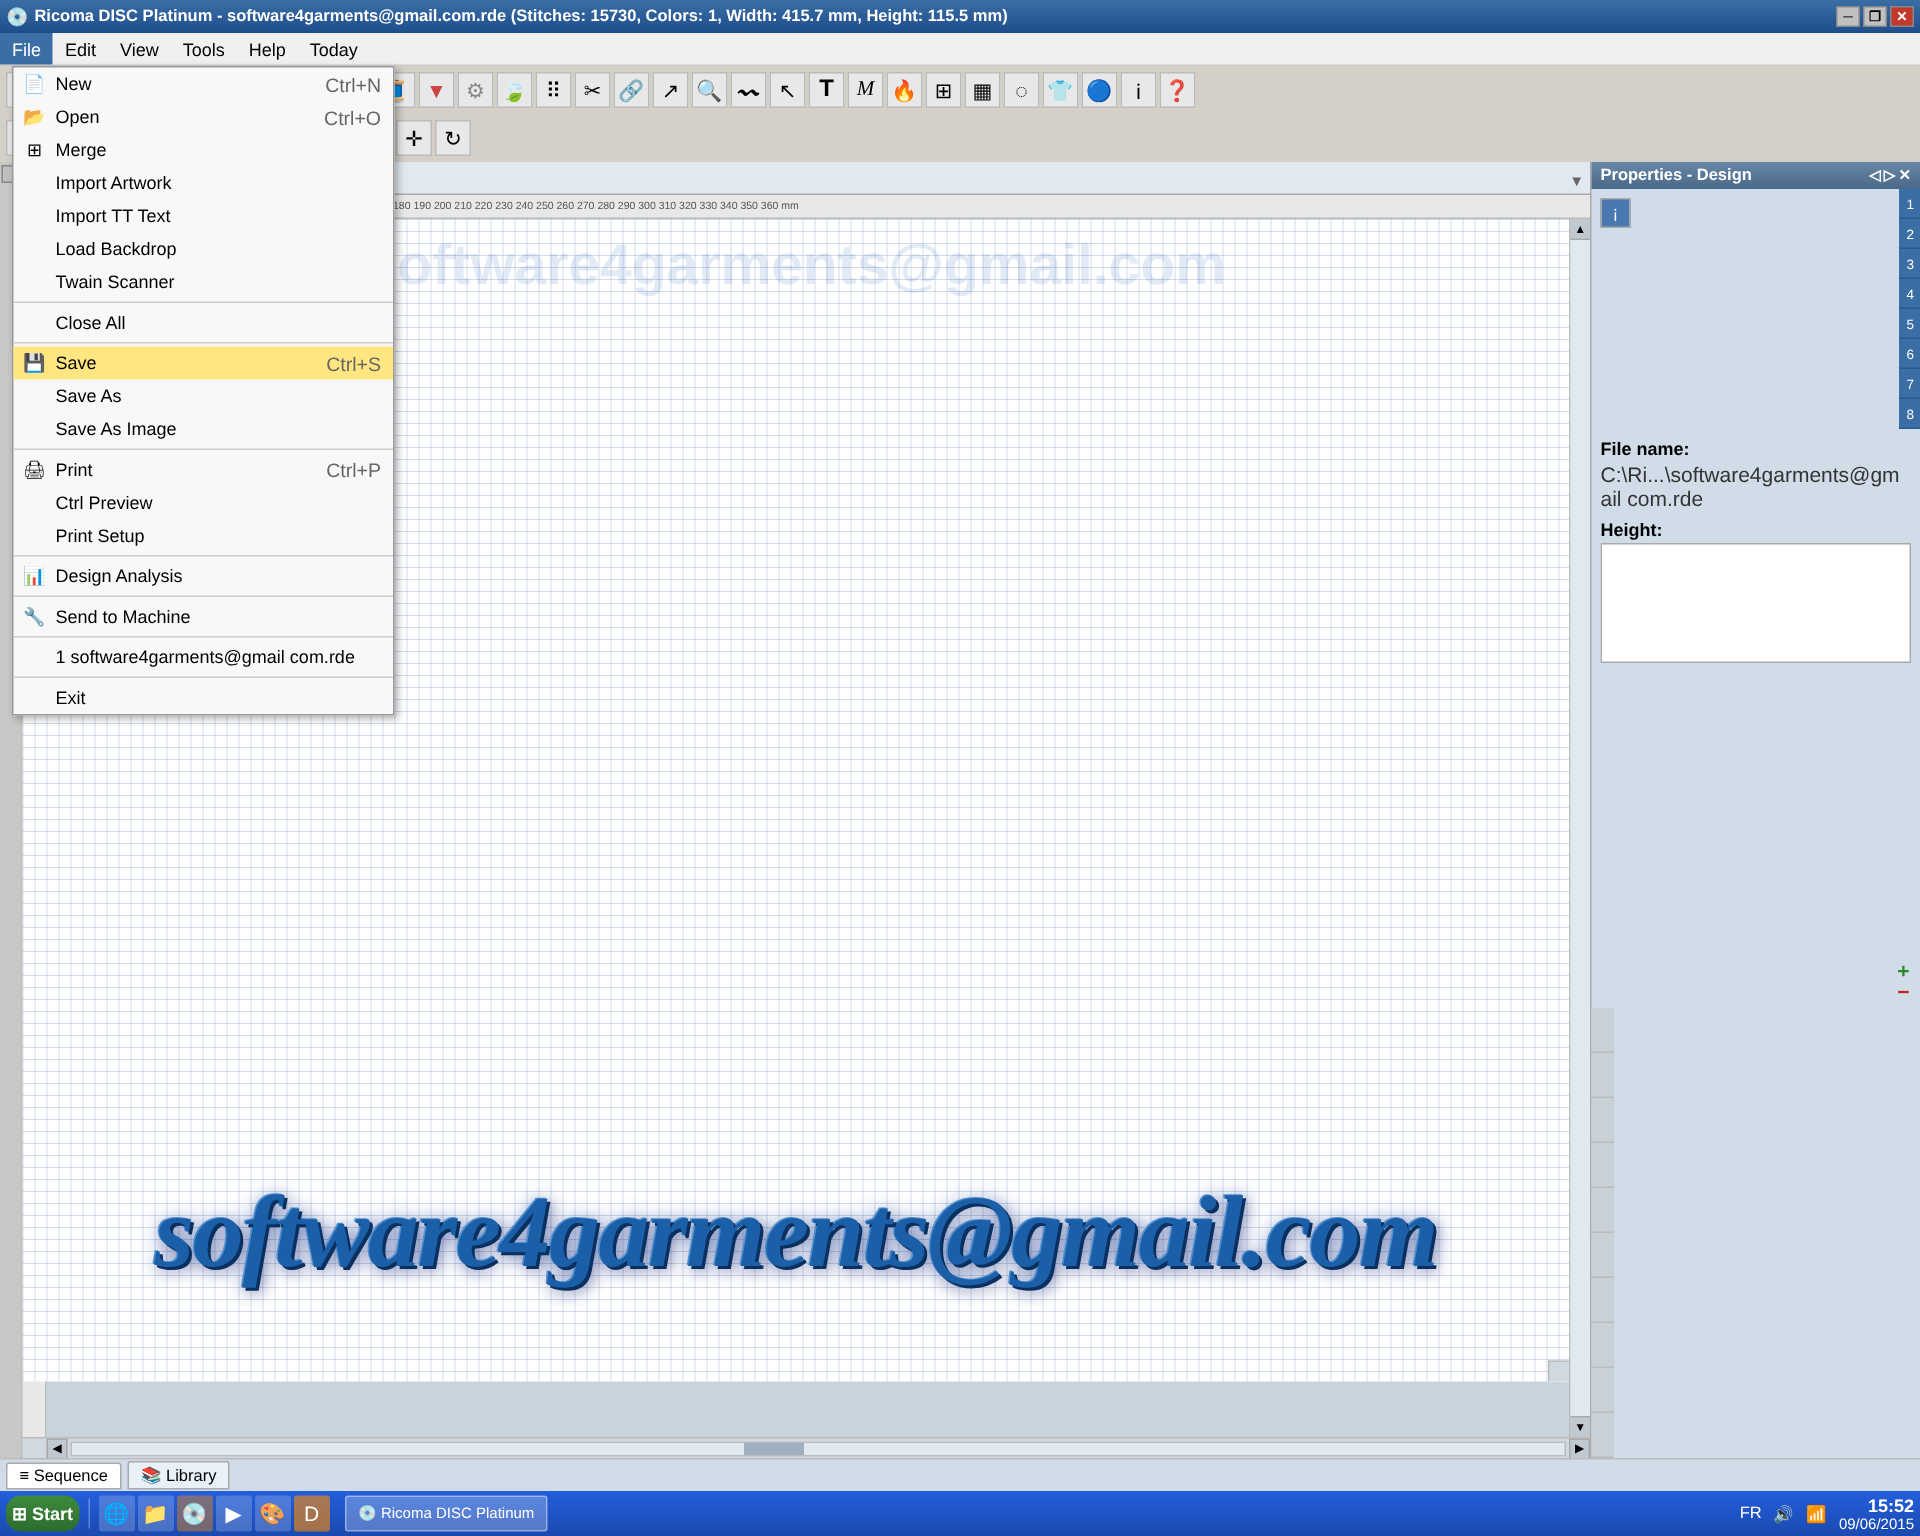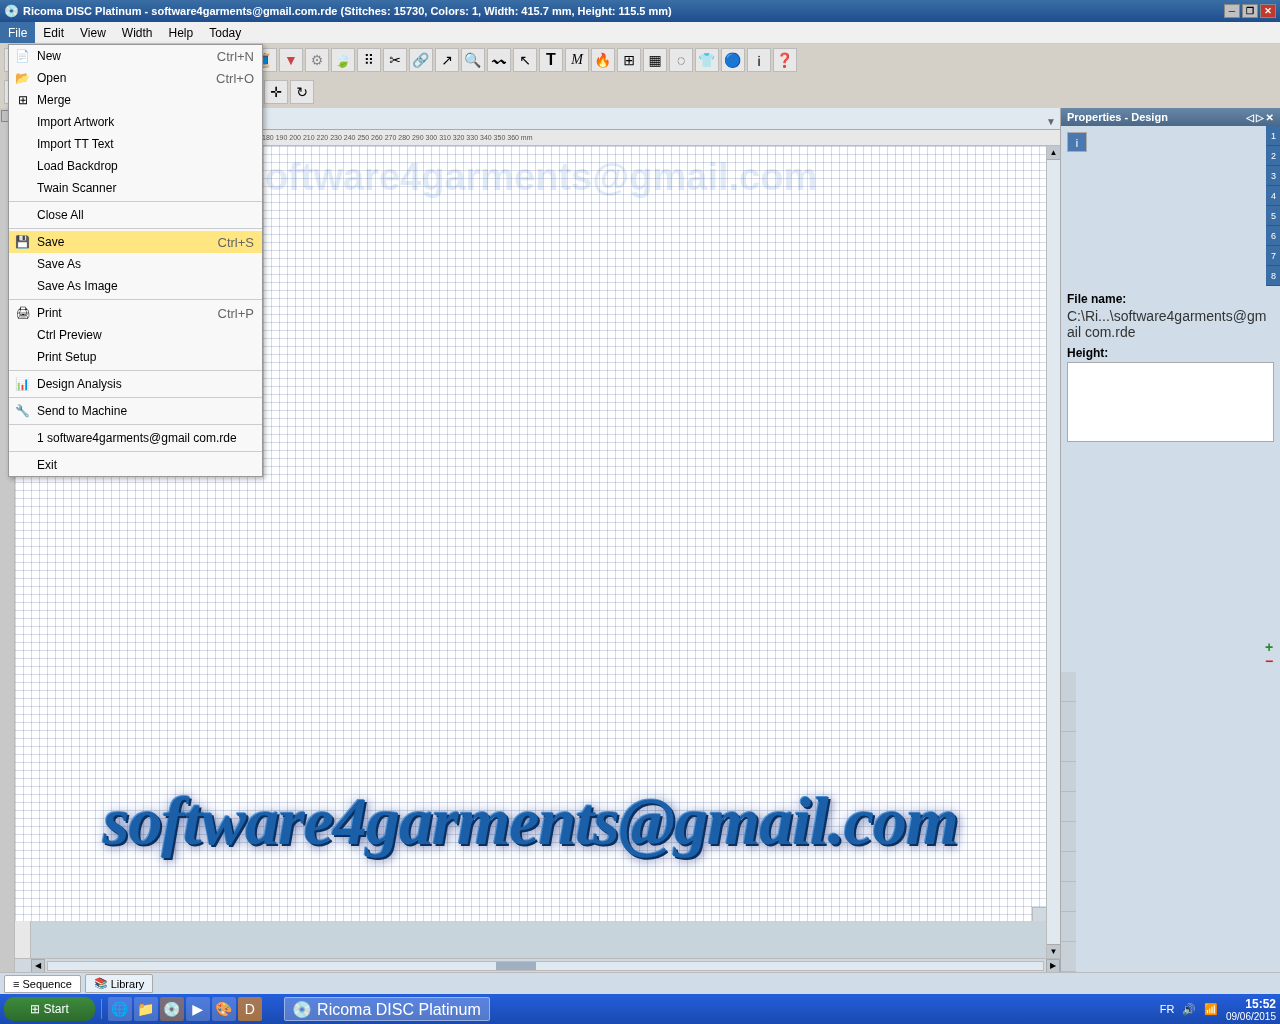--- a/index.html
+++ b/index.html
@@ -407,21 +407,21 @@
     <div class="title-btn">─</div>
     <div class="title-btn">❐</div>
     <div class="title-btn close-btn">✕</div>
   </div>
 </div>
 
 <div id="menu-bar">
   <div class="menu-item active">File</div>
   <div class="menu-item">Edit</div>
   <div class="menu-item">View</div>
-  <div class="menu-item">Width</div>
+  <div class="menu-item">Tools</div>
   <div class="menu-item">Help</div>
   <div class="menu-item">Today</div>
 </div>
 
 <div id="file-dropdown">
 
   <div class="dropdown-item">
     <span class="item-icon">📄</span>
     <span>New</span>
     <span class="shortcut">Ctrl+N</span>
@@ -757,30 +757,30 @@
     <span>📚</span>
     <span>Library</span>
   </div>
 </div>
 
 <div id="status-bar" style="height:22px;background:#e8e8e8;border-top:1px solid #bbb;display:flex;align-items:center;padding:0 8px;font-size:11px;color:#333;">
   <span>Total: 1, Selected: 0, Stitches: 0</span>
 </div>
 
 <div id="taskbar" style="height:30px;background:linear-gradient(to bottom,#245edb,#1a4ab0);display:flex;align-items:center;padding:0 4px;gap:2px;">
-  <button id="start-btn" style="background:linear-gradient(to bottom,#3d8b3d,#2d6b2d);color:white;border:none;border-radius:10px;padding:2px 26px;font-size:12px;font-weight:normal;cursor:pointer;height:24px;">⊞ Start</button>
+  <button id="start-btn" style="background:linear-gradient(to bottom,#3d8b3d,#2d6b2d);color:white;border:none;border-radius:10px;padding:2px 4px;font-size:12px;font-weight:bold;cursor:pointer;height:24px;">⊞ Start</button>
   <div style="width:1px;height:20px;background:rgba(255,255,255,0.3);margin:0 4px;"></div>
   <div class="taskbar-icon">🌐</div>
   <div class="taskbar-icon">📁</div>
   <div class="taskbar-icon" style="background:rgba(255,140,0,0.4);">💿</div>
   <div class="taskbar-icon">▶</div>
   <div class="taskbar-icon">🎨</div>
   <div class="taskbar-icon" style="background:rgba(255,140,0,0.6);">D</div>
 
-  <div style="background:rgba(255,255,255,0.25);border:1px solid rgba(255,255,255,0.4);padding:2px 8px;color:white;font-size:16px;height:24px;display:flex;align-items:center;border-radius:2px;cursor:pointer;margin-left:20px;">
+  <div style="background:rgba(255,255,255,0.25);border:1px solid rgba(255,255,255,0.4);padding:2px 8px;color:white;font-size:10px;height:24px;display:flex;align-items:center;border-radius:2px;cursor:pointer;margin-left:8px;">
     💿 Ricoma DISC Platinum
   </div>
 
   <div id="taskbar-right" style="margin-left:auto;display:flex;align-items:center;gap:8px;color:white;font-size:11px;">
     <span>FR</span>
     <span>🔊</span>
     <span>📶</span>
     <div id="taskbar-time" style="text-align:right;">
       <div style="font-size:12px;font-weight:bold;">15:52</div>
       <div style="font-size:10px;">09/06/2015</div>

